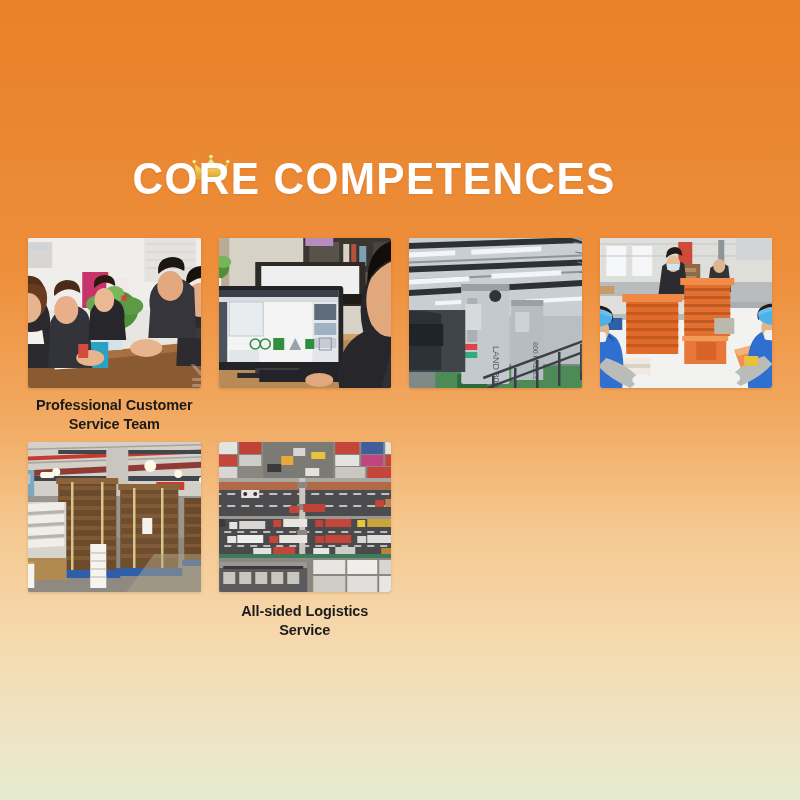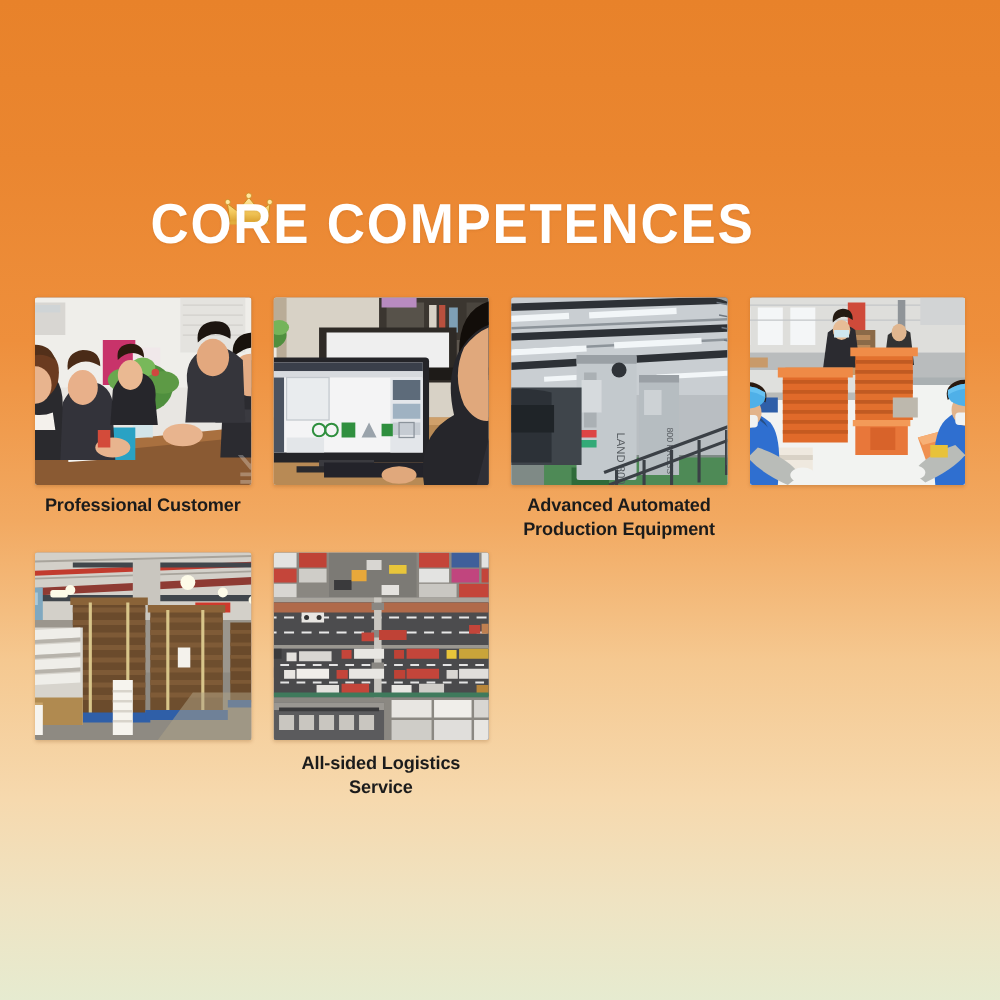--- a/index.html
+++ b/index.html
@@ -14,21 +14,21 @@
       #F5C890 66%,
       #F6D9AE 80%,
       #EFE3C2 90%,
       #E6EBD0 100%);
     position:relative;
   }
 
   
   .title-block {
     position:absolute;
-    top:150px; left:0; width:724px;
+    top:150px; left:12px; width:724px;
     text-align:center;
   }
   .crown {
     position:absolute;
     left:179px; top:3px;
     width:40px; height:30px;
   }
   .page-title {
     display:inline-block;
     position:relative;
@@ -163,20 +163,21 @@
         <rect x="84" y="106" width="10" height="14" fill="#d34b3a"></rect>
         <g fill="#ffffff" opacity="0.28">
           <path d="M196 126 l10 12 l10 -12 l-4 0 l-6 7 l-6 -7 Z"></path>
           <rect x="198" y="140" width="18" height="3"></rect>
           <rect x="198" y="146" width="18" height="3"></rect>
         </g>
       </svg>
     </div>
     <div class="caption">
       <span>Professional Customer</span>
+      <span class="l2">Service Team</span>
     </div>
   </div>
 
   <div class="cell">
     <div class="photo">
       <svg viewBox="0 0 240 150" preserveAspectRatio="xMidYMid slice">
         <rect width="240" height="150" fill="#cfc7bb"></rect>
         <rect x="0" y="0" width="240" height="96" fill="#d8d2c6"></rect>
         <rect x="0" y="0" width="44" height="96" fill="#b9ac97"></rect>
         <rect x="6" y="6" width="14" height="84" fill="#a99a84"></rect>
@@ -310,24 +311,20 @@
           <path d="M162 122 L162 150"></path>
             <path d="M184 114 L184 148"></path>
           <path d="M206 106 L206 142"></path>
             <path d="M228 98 L228 136"></path>
         </g>
         <g fill="#6e757b" opacity="0.55">
           <rect x="206" y="104" width="34" height="30"></rect>
           <rect x="212" y="110" width="10" height="22" fill="#8d9499"></rect>
         </g>
       </svg>
-    </div>
-    <div class="caption">
-      <span>Advanced Automated</span>
-      <span class="l2">Production Equipment</span>
     </div>
   </div>
 
   <div class="cell row2">
     <div class="photo">
       <svg viewBox="0 0 240 150" preserveAspectRatio="xMidYMid slice">
         <rect width="240" height="150" fill="#e6e6e4"></rect>
         <rect x="0" y="0" width="240" height="44" fill="#dededb"></rect>
         <rect x="0" y="44" width="240" height="24" fill="#b9bcbd"></rect>
         <g fill="#f4f6f7">

